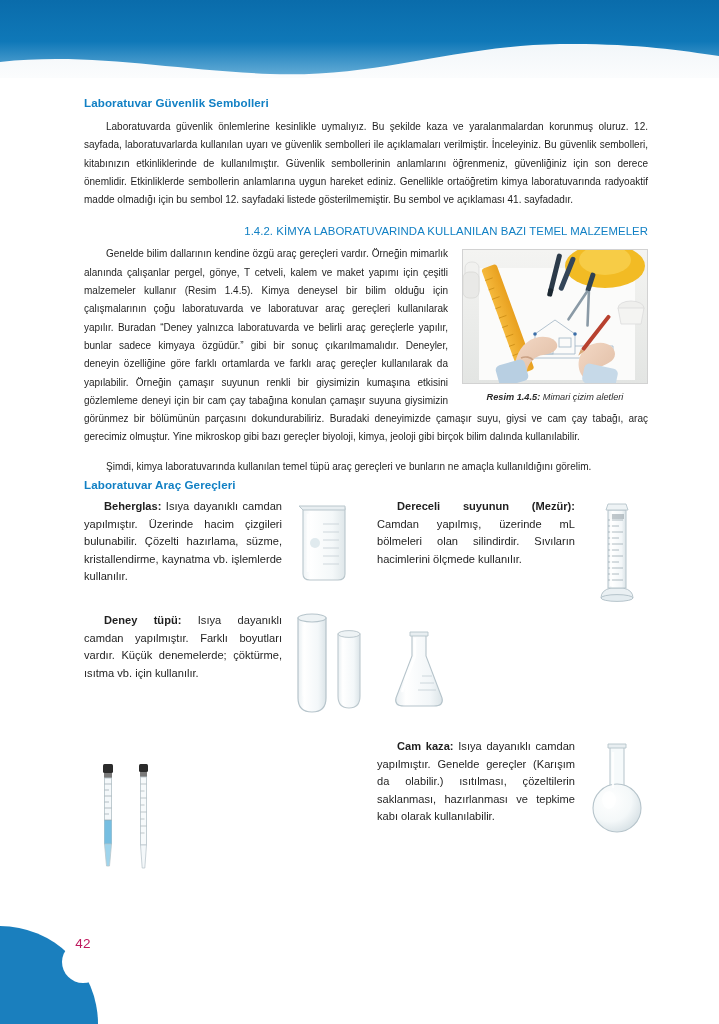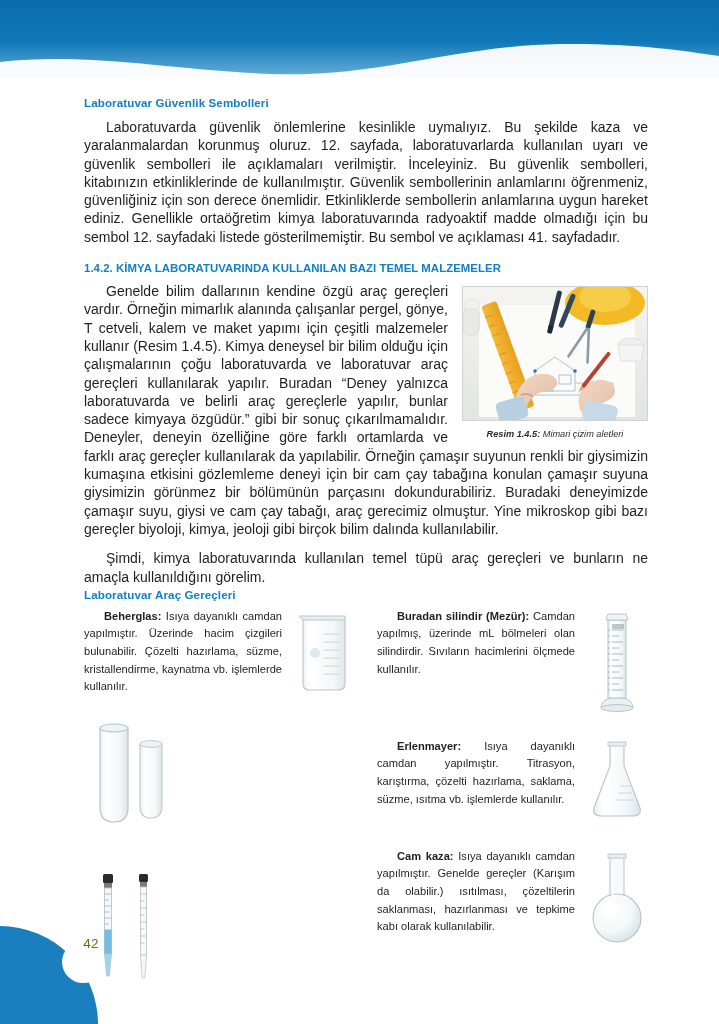--- a/index.html
+++ b/index.html
@@ -36,29 +36,29 @@
     left: 0;
     bottom: 0;
     width: 160px;
     height: 120px;
     overflow: hidden;
   }
   .corner-blue svg { display: block; }
 
   .page-number {
     position: absolute;
-    left: 72px;
+    left: 64px;
     bottom: 62px;
     width: 38px;
     height: 38px;
     display: flex;
     align-items: center;
     justify-content: center;
     font-size: 13.5px;
-    color: #4d7c0f;
+    color: #be185d;
     font-family: "Liberation Sans", sans-serif;
     letter-spacing: .3px;
   }
 
   
   .content {
     position: absolute;
     left: 84px;
     top: 96px;
     width: 564px;
@@ -66,28 +66,29 @@
 
   h2.sub-heading {
     font-size: 11.6px;
     font-weight: bold;
     color: #1280c4;
     margin: 0 0 9px 0;
     letter-spacing: .1px;
   }
   h2.section-heading {
     font-size: 11.4px;
-    font-weight: bold;
+    font-weight: normal;
     color: #1280c4;
     margin: 0 0 8px 0;
     letter-spacing: .05px;
     text-transform: none;
+    text-align: right;
   }
   p.body {
-    font-size: 14px;
+    font-size: 10px;
     line-height: 18.3px;
     text-align: justify;
     margin: 0 0 2px 0;
     color: #1f1f1f;
     hyphens: manual;
   }
   p.body.indent { text-indent: 22px; }
 
   .block-gap { height: 14px; }
 
@@ -330,20 +331,21 @@
                 </g>
                 <ellipse cx="22" cy="45" rx="5" ry="5" fill="#dde8ec" opacity="0.9"></ellipse>
                 <path d="M15,16 L15,74" stroke="#ffffff" stroke-width="2.4" opacity="0.85"></path>
               </svg>
             </div>
           </div>
 
           <div class="spacer-md"></div>
 
           <div class="equip-item">
+            <div class="equip-text"><b>Deney tüpü:</b><span> Isıya dayanıklı camdan yapılmıştır. Farklı boyutları vardır. Küçük denemelerde; çöktürme, ısıtma vb. için kullanılır.</span></div>
             <div class="equip-art">
               <svg class="art-tubes" viewBox="0 0 80 116" xmlns="http://www.w3.org/2000/svg">
                 <defs>
                   <linearGradient id="glassB" x1="0" y1="0" x2="1" y2="0">
                     <stop offset="0%" stop-color="#e9eff2"></stop>
                     <stop offset="22%" stop-color="#ffffff"></stop>
                     <stop offset="72%" stop-color="#f3f7f9"></stop>
                     <stop offset="100%" stop-color="#dbe4e8"></stop>
                   </linearGradient>
                 </defs>
@@ -400,21 +402,21 @@
                 </g>
               </svg>
             </div>
           </div>
 
         </div>
 
         <div class="equip-col">
 
           <div class="equip-item">
-            <div class="equip-text"><b>Buradan silindir (Mezür):</b><span> Camdan yapılmış, üzerinde mL bölmeleri olan silindirdir. Sıvıların hacimlerini ölçmede kullanılır.</span></div>
+            <div class="equip-text"><b>Dereceli suyunun (Mezür):</b><span> Camdan yapılmış, üzerinde mL bölmeleri olan silindirdir. Sıvıların hacimlerini ölçmede kullanılır.</span></div>
             <div class="equip-art">
               <svg class="art-cyl" viewBox="0 0 44 104" xmlns="http://www.w3.org/2000/svg">
                 <defs>
                   <linearGradient id="glassC" x1="0" y1="0" x2="1" y2="0">
                     <stop offset="0%" stop-color="#e9eff2"></stop>
                     <stop offset="25%" stop-color="#ffffff"></stop>
                     <stop offset="75%" stop-color="#f2f6f8"></stop>
                     <stop offset="100%" stop-color="#dae3e7"></stop>
                   </linearGradient>
                 </defs>
@@ -441,21 +443,20 @@
                 </g>
                 <rect x="15" y="16" width="14" height="5" fill="#8e9ba2" opacity="0.55"></rect>
                 <path d="M16,16 L16,88" stroke="#ffffff" stroke-width="2" opacity="0.9"></path>
               </svg>
             </div>
           </div>
 
           <div class="spacer-md"></div>
 
           <div class="equip-item">
-            <div class="equip-text"><b>Erlenmayer:</b><span> Isıya dayanıklı camdan yapılmıştır. Titrasyon, karıştırma, çözelti hazırlama, saklama, süzme, ısıtma vb. işlemlerde kullanılır.</span></div>
             <div class="equip-art">
               <svg class="art-erlen" viewBox="0 0 62 84" xmlns="http://www.w3.org/2000/svg">
                 <defs>
                   <linearGradient id="glassD" x1="0" y1="0" x2="1" y2="0">
                     <stop offset="0%" stop-color="#e9eff2"></stop>
                     <stop offset="22%" stop-color="#ffffff"></stop>
                     <stop offset="74%" stop-color="#f2f6f8"></stop>
                     <stop offset="100%" stop-color="#dbe4e8"></stop>
                   </linearGradient>
                 </defs>

